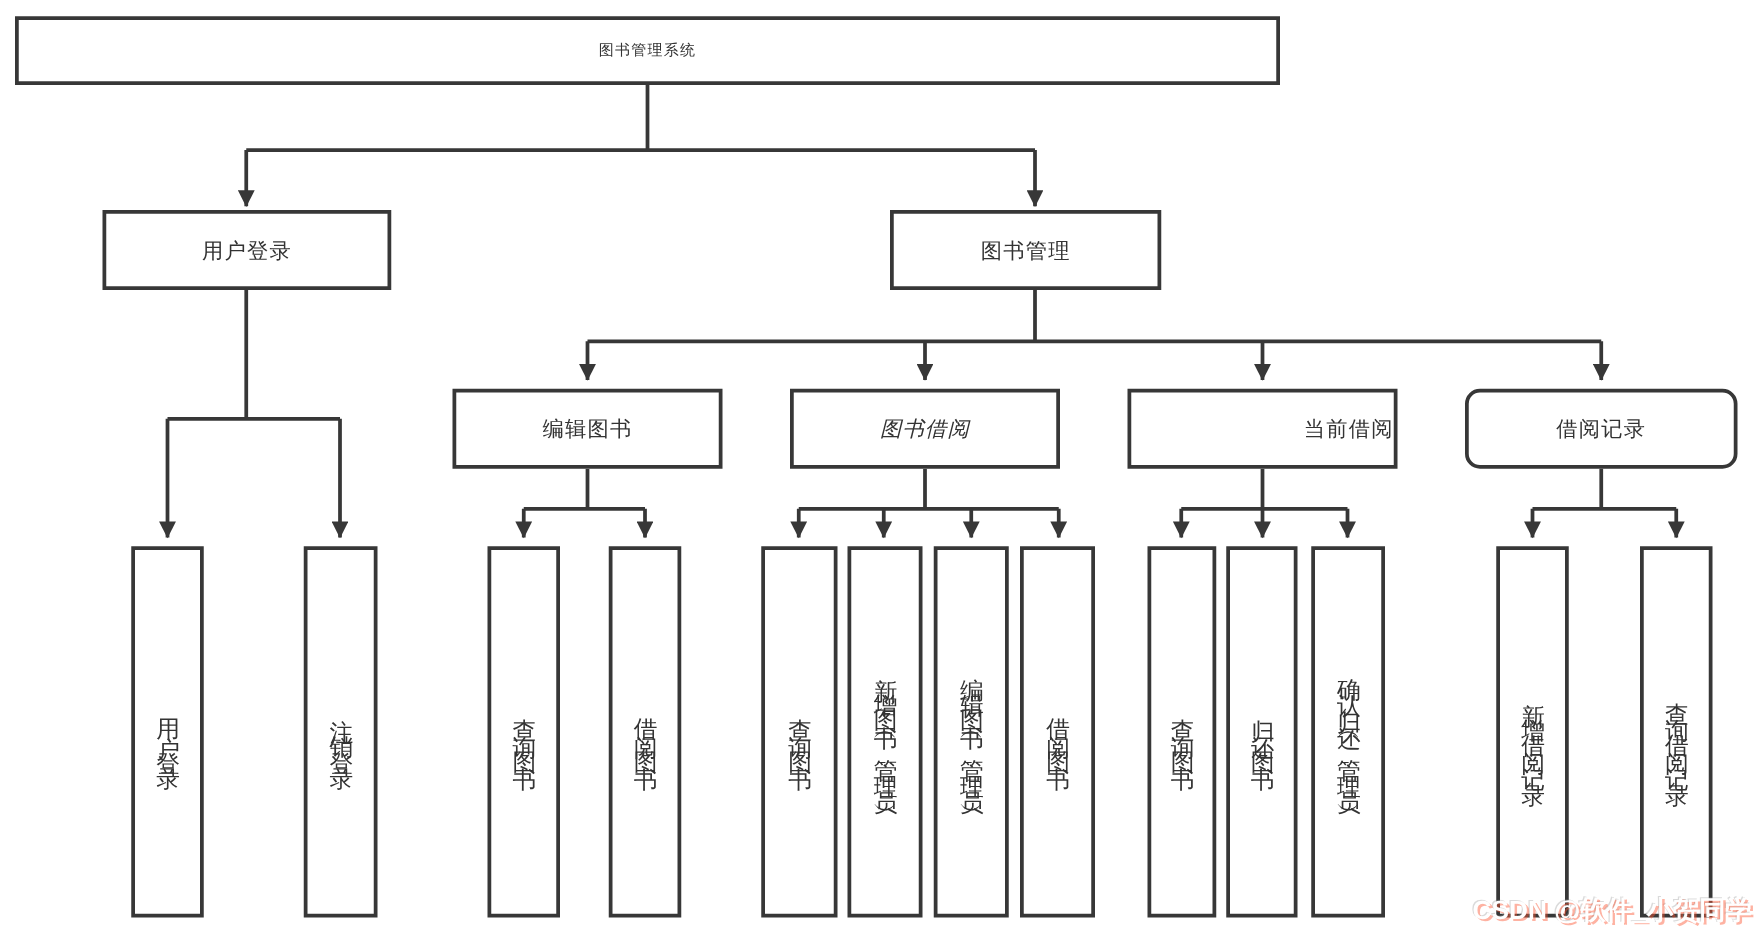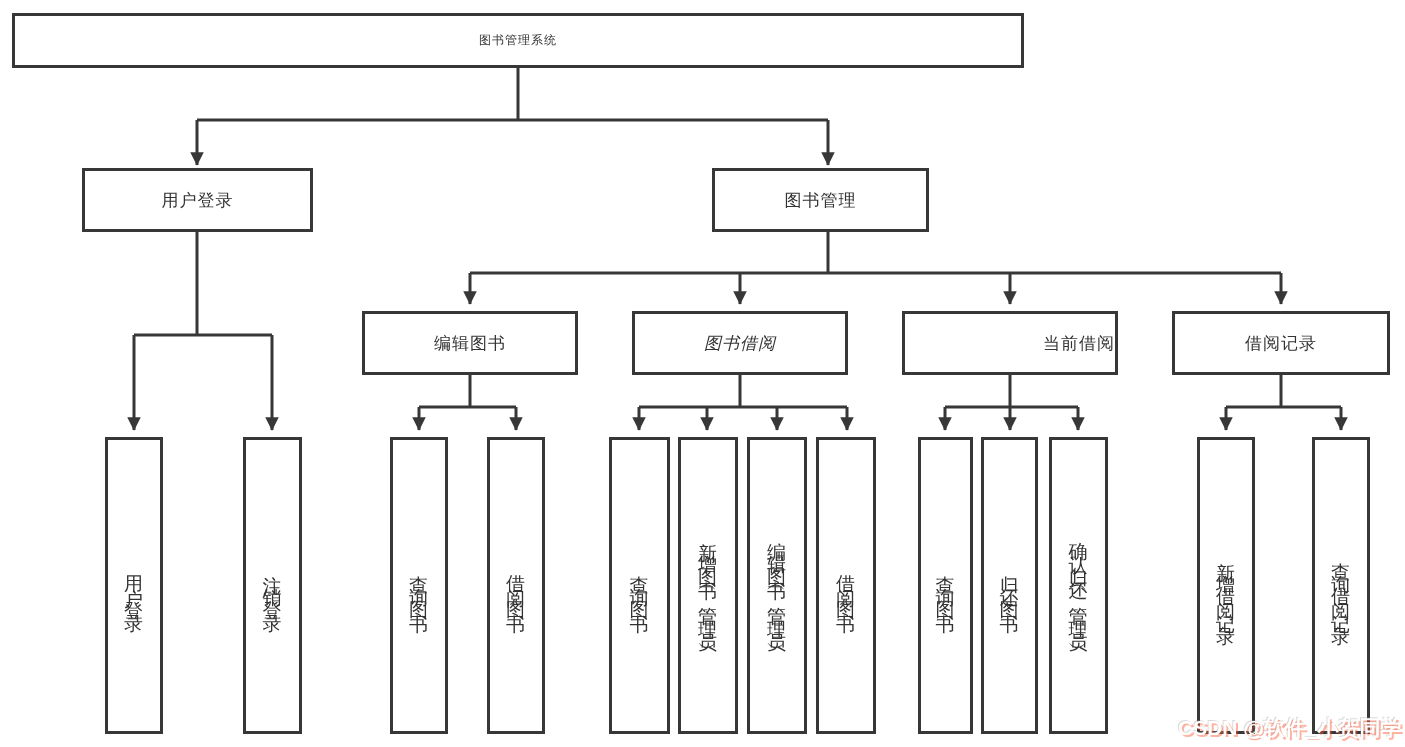--- a/index.html
+++ b/index.html
@@ -133,21 +133,21 @@
 
   <div class="hbox" style="left:362px; top:311px; width:216px; height:64px;">
     <span>编辑图书</span>
   </div>
   <div class="hbox" style="left:632px; top:311px; width:216px; height:64px;font-style:italic;">
     <span>图书借阅</span>
   </div>
   <div class="hbox" style="left:902px; top:311px; width:216px; height:64px;justify-content:flex-end;">
     <span>当前借阅</span>
   </div>
-  <div class="hbox" style="left:1172px; top:311px; width:218px; height:64px;">
+  <div class="hbox" style="left:1172px; top:311px; width:218px; height:64px;border-radius:12px;">
     <span>借阅记录</span>
   </div>
 
   <div class="vbox" style="left:105px; width:58px;">
     <span class="vtext">用户登录</span>
   </div>
   <div class="vbox" style="left:243px; width:59px;">
     <span class="vtext">注销登录</span>
   </div>
 

